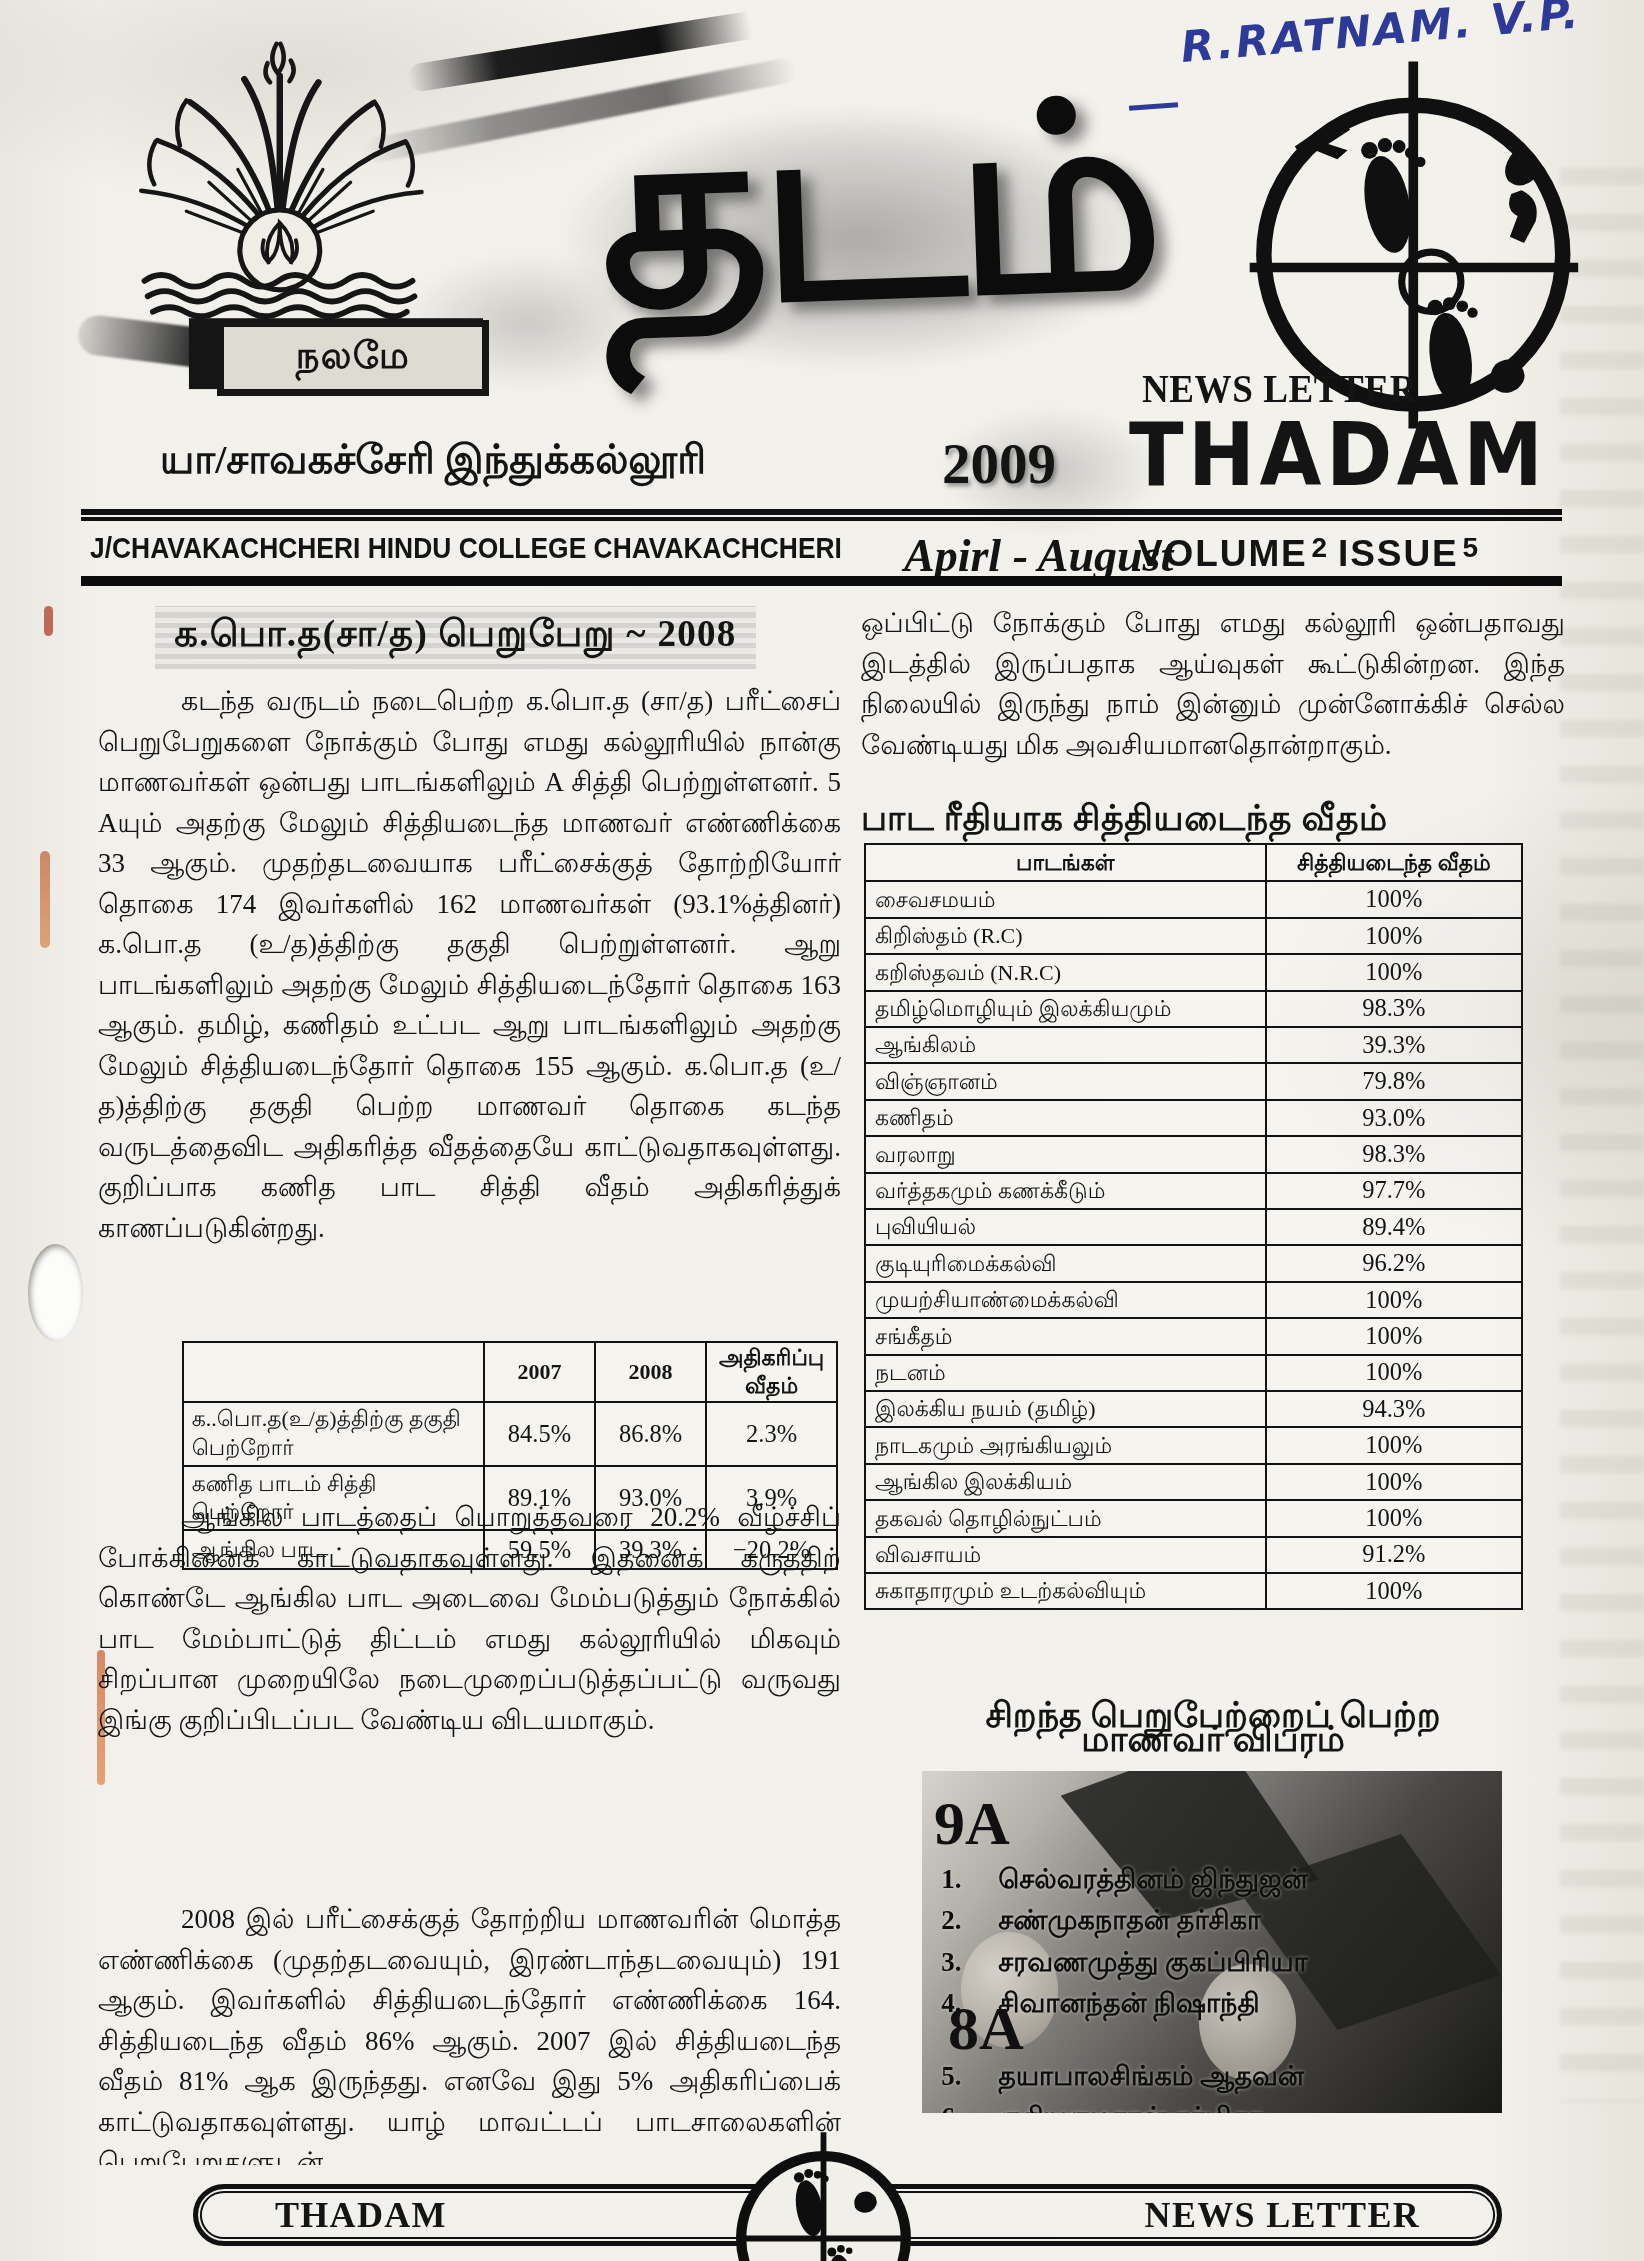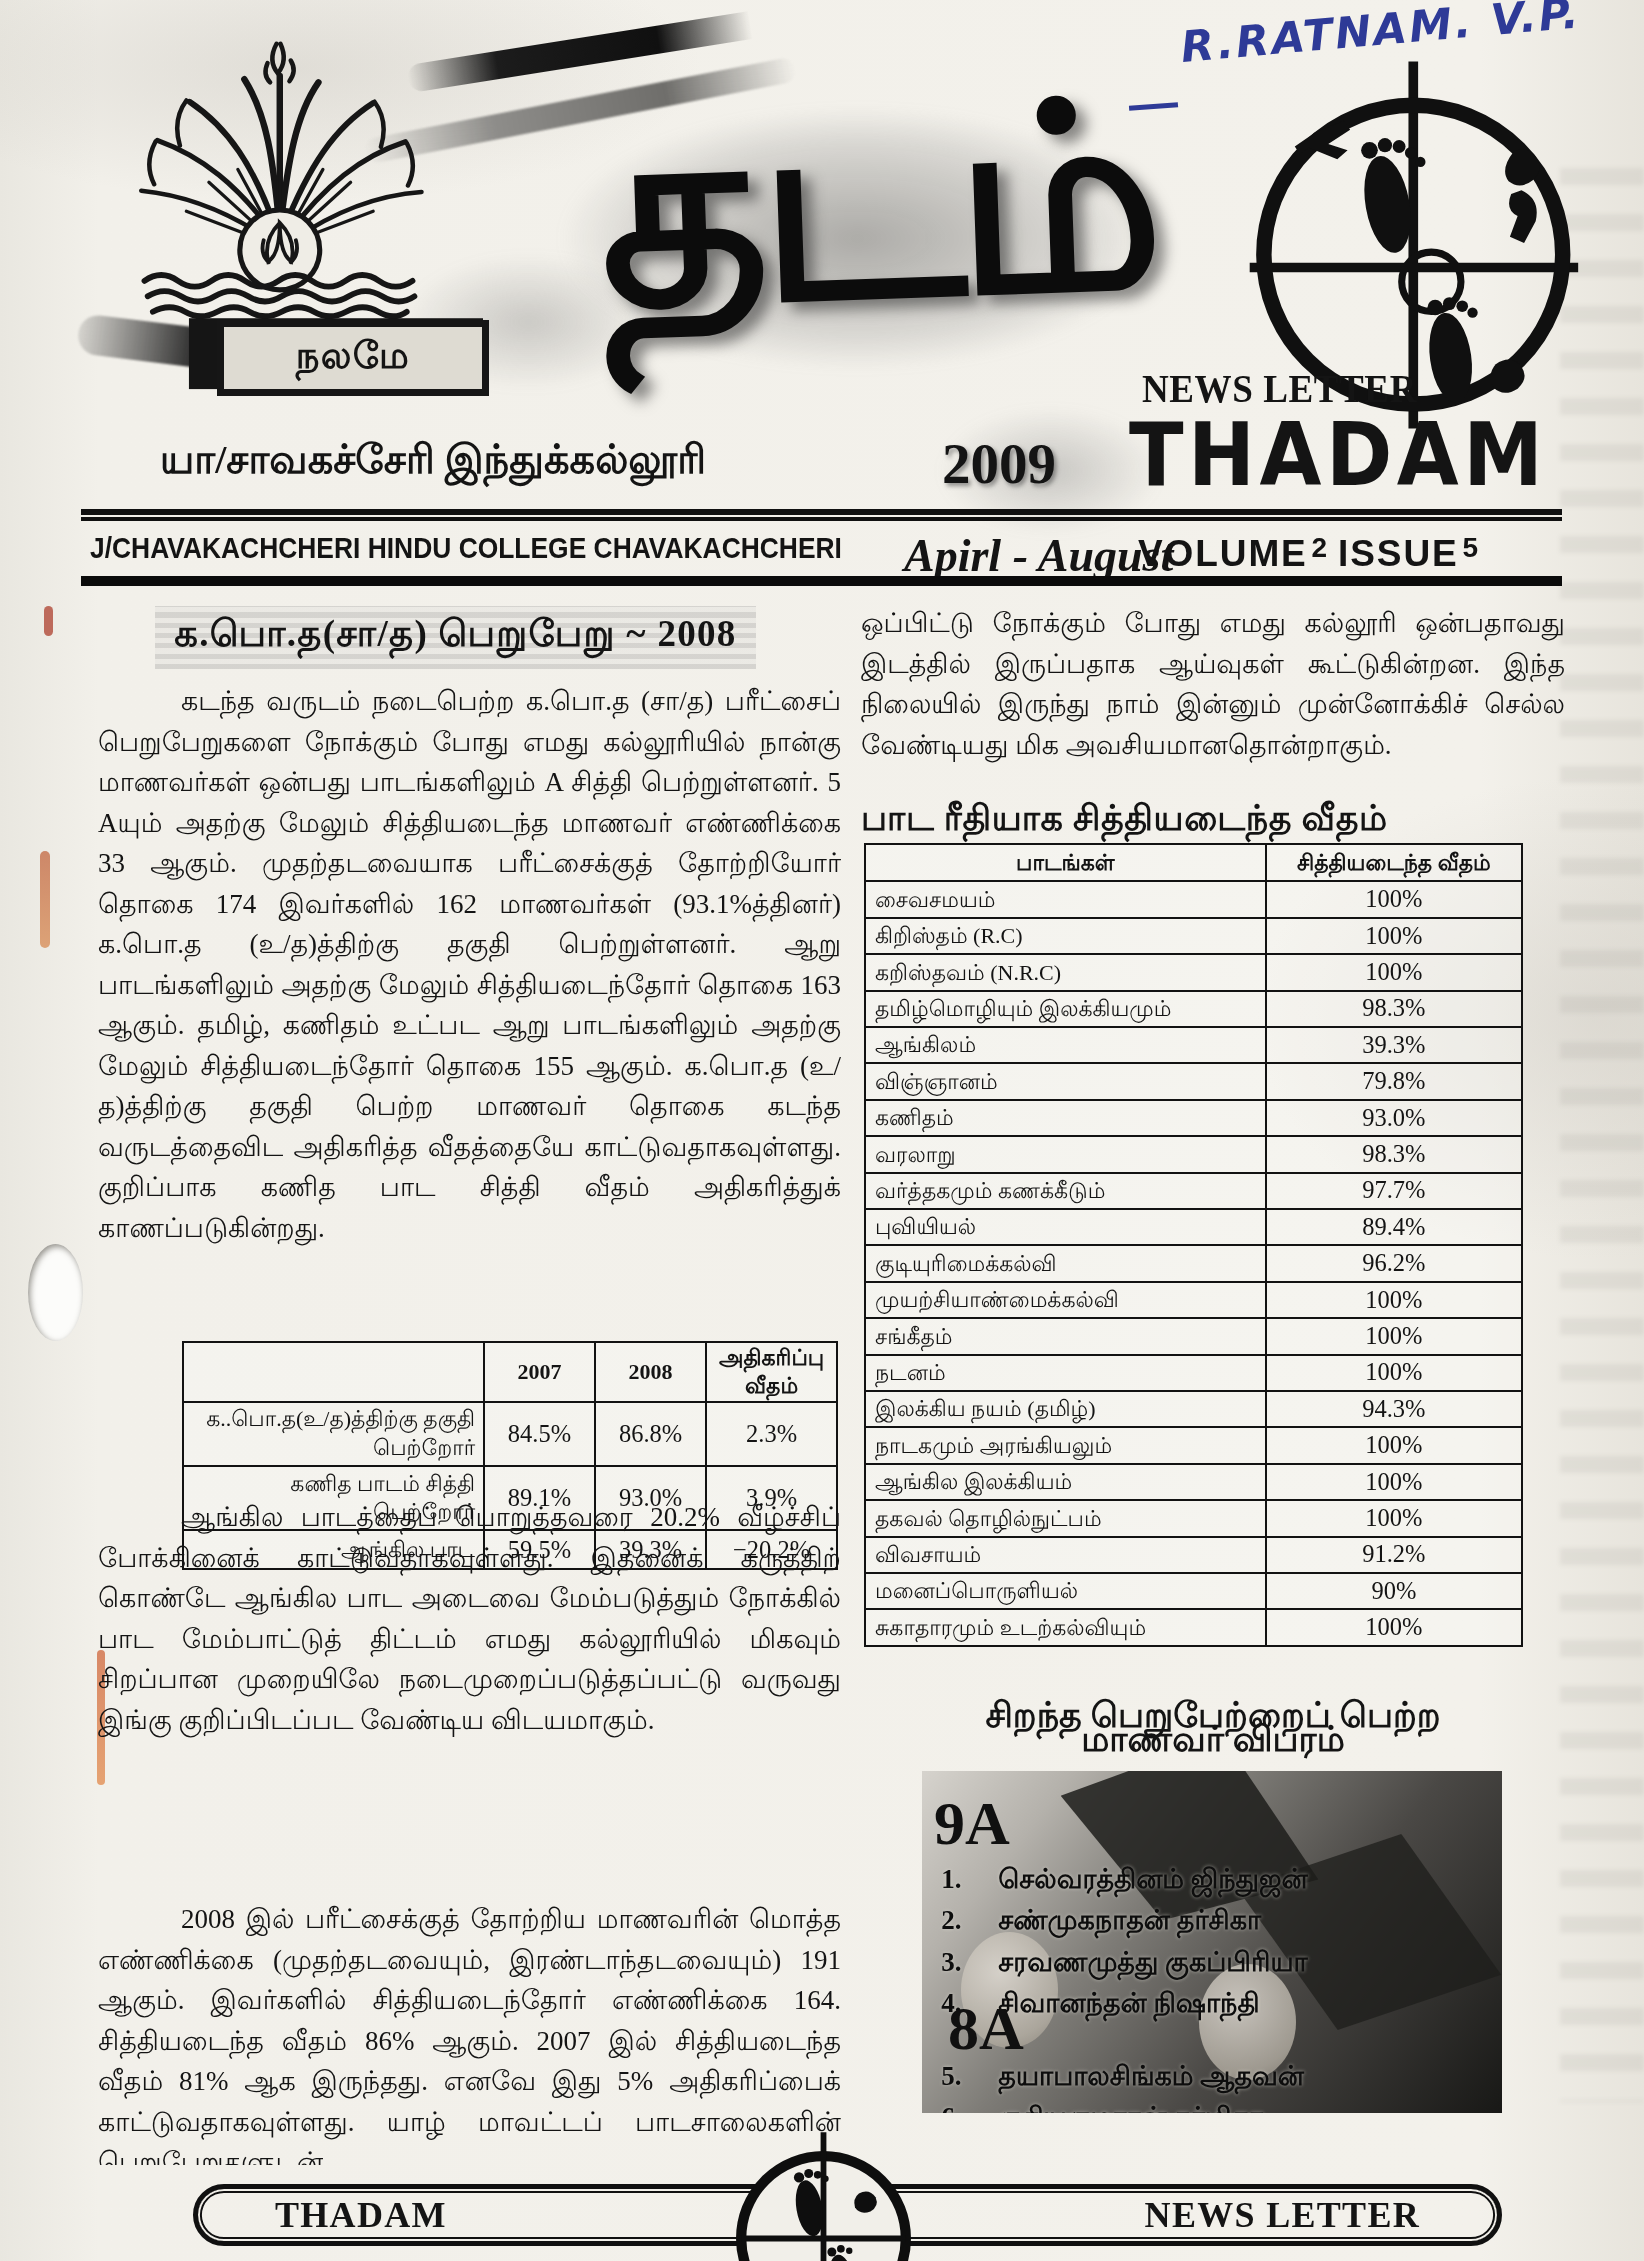--- a/index.html
+++ b/index.html
@@ -82,21 +82,21 @@
   #right-para{left:861px; top:603px; width:704px; height:201px;}
   #subjects-heading{left:861px; top:799px; width:704px; font-size:35px; font-weight:bold;
     letter-spacing:0.6px; white-space:nowrap;}
 
   
   table{border-collapse:collapse; background:rgba(250,249,245,.35);}
   th,td{border:2.6px solid #121212; padding:2.6px 7.7px;}
   #comparison-table{left:182px; top:1341px; width:656px; font-size:22px;}
   #comparison-table th{font-weight:bold; text-align:center; padding:1.3px 5.2px; line-height:1.25;}
   #comparison-table td{line-height:1.3;}
-  #comparison-table td:nth-child(1){text-align:right; width:46%;}
+  #comparison-table td:nth-child(1){text-align:left; width:46%;}
   #comparison-table td:nth-child(2),#comparison-table td:nth-child(3){text-align:center; width:17%; font-size:24.5px;}
   #comparison-table td:nth-child(4){text-align:center; width:20%; font-size:24.5px;}
   #subjects-table{left:864px; top:843px; width:659px; font-size:22px;}
   #subjects-table th{font-weight:bold; text-align:center; line-height:1.25; padding:3.9px 5.2px;}
   #subjects-table td{line-height:1.25; padding:1.9px 9px;}
   #subjects-table td:nth-child(1){width:61%;}
   #subjects-table td:nth-child(2){text-align:center; font-size:24.5px;}
 
   
   #results-heading1{left:861px; top:1668px; width:704px; text-align:center; font-size:35px; font-weight:bold;margin-top:28px;}
@@ -347,24 +347,20 @@
           <td>ஆங்கில இலக்கியம்</td>
           <td>100%</td>
         </tr>
         <tr>
           <td>தகவல் தொழில்நுட்பம்</td>
           <td>100%</td>
         </tr>
         <tr>
           <td>விவசாயம்</td>
           <td>91.2%</td>
-        </tr>
-        <tr>
-          <td>மனைப்பொருளியல்</td>
-          <td>90%</td>
         </tr>
         <tr>
           <td>சுகாதாரமும் உடற்கல்வியும்</td>
           <td>100%</td>
         </tr>
       </tbody>
     </table>
   <div class="abs" id="results-heading1">சிறந்த பெறுபேற்றைப் பெற்ற</div>
   <div class="abs" id="results-heading2">மாணவர் விபரம்</div>
 

